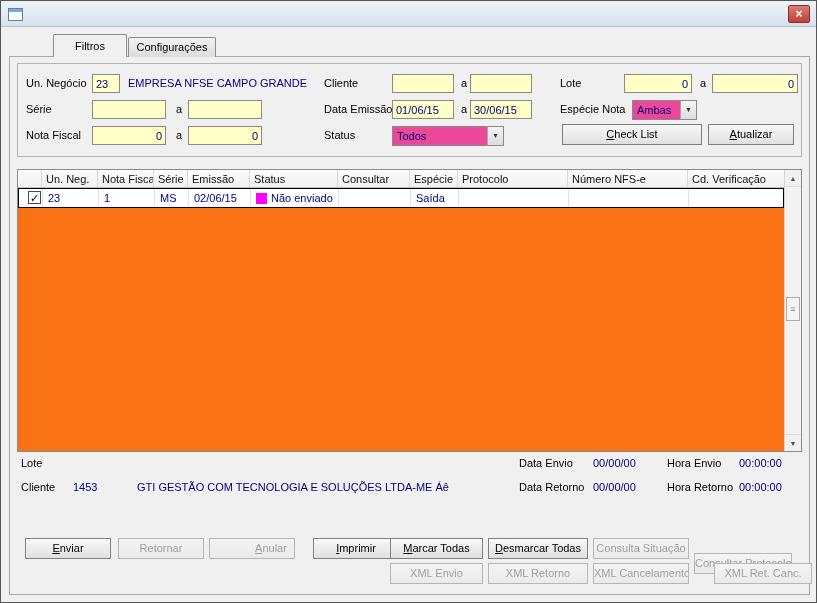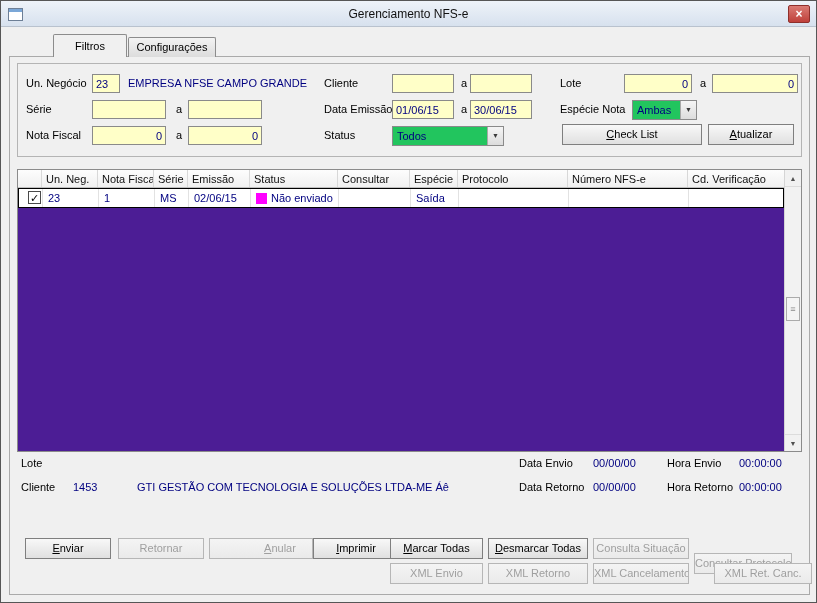--- a/index.html
+++ b/index.html
@@ -35,37 +35,37 @@
   
   .filterbox { position: absolute; left: 16px; top: 62px; width: 785px; height: 94px;
                border: 1px solid #b4b4b4; z-index: 2; }
   .lbl { position: absolute; color: #000; white-space: nowrap; }
   .blue { color: #000080; }
   .field { position: absolute; height: 19px; background: #FFFFC8; border: 1px solid #8a8a8a;
            color: #000080; font: 11px "Liberation Sans", sans-serif; padding: 0 3px; }
   .field.right { text-align: right; }
   .sep { position: absolute; color: #000; }
 
-  .combo { position: absolute; height: 20px; background: #22c55e; border: 1px solid #8a8a8a;
+  .combo { position: absolute; height: 20px; background: #ec4899; border: 1px solid #8a8a8a;
            color: #000080; cursor: default; }
   .combo-val { position: absolute; left: 4px; top: 3px; white-space: nowrap; }
   .combo-arrow { position: absolute; right: 0; top: 0; bottom: 0; width: 16px;
                  background: linear-gradient(#f5f5f5, #dcdcdc); border-left: 1px solid #a8a8a8;
                  text-align: center; font-size: 7px; color: #3a3a3a; line-height: 18px; }
 
   
   .btn { position: absolute; height: 21px; background: linear-gradient(#f8f8f8, #e0e0e0);
          border: 1px solid #7f7f7f; text-align: center; line-height: 19px; color: #000;
          cursor: default; white-space: nowrap; overflow: hidden; }
   .btn.disabled { color: #9f9f9f; border-color: #b6b6b6;
                   background: linear-gradient(#f4f4f4, #eaeaea); }
 
   
   .grid { position: absolute; left: 16px; top: 168px; width: 785px; height: 283px;
-          background: #4c1d95; border: 1px solid #8b8b8b; z-index: 2; }
+          background: #f97316; border: 1px solid #8b8b8b; z-index: 2; }
   .grid-header { position: absolute; left: 0; top: 0; right: 17px; height: 18px; display: flex;
                  background: linear-gradient(#fdfdfd, #f0f0f0); border-bottom: 1px solid #bfbfbf; }
   .gh { border-right: 1px solid #d8d8d8; padding: 3px 0 0 4px; color: #111;
         overflow: hidden; white-space: nowrap; flex: none; }
   .grid-row { position: absolute; left: 0; top: 18px; right: 17px; height: 20px; display: flex;
               border: 1px solid #000; color: #000080; background: #fff; }
   .gc { padding: 3px 0 0 5px; border-right: 1px solid #e2e2e2; overflow: hidden;
         white-space: nowrap; flex: none; }
   .c0 { width: 24px; } .c1 { width: 56px; } .c2 { width: 56px; } .c3 { width: 34px; }
   .c4 { width: 62px; } .c5 { width: 88px; } .c6 { width: 72px; } .c7 { width: 48px; }
@@ -91,21 +91,20 @@
 
   u { text-decoration: underline; }
 </style>
 </head>
 <body>
 
 <div class="window">
 
   <div class="titlebar">
     <span class="app-icon"></span>
-    <span class="title">Gerenciamento NFS-e</span>
     <span class="close-btn">
       <span>×</span>
     </span>
   </div>
 
   <div class="page"></div>
 
   <div class="tab active">Filtros</div>
   <div class="tab inactive">Configurações</div>
 
@@ -206,21 +205,21 @@
   <span class="dtl" style="left:20px;top:480px;">Cliente</span>
   <span class="dtl blue" style="left:72px;top:480px;text-align:center;">1453</span>
   <span class="dtl blue" style="left:136px;top:480px;">GTI GESTÃO COM TECNOLOGIA E SOLUÇÕES LTDA-ME Áê</span>
   <span class="dtl" style="left:518px;top:480px;">Data Retorno</span>
   <span class="dtl blue" style="left:592px;top:480px;">00/00/00</span>
   <span class="dtl" style="left:666px;top:480px;">Hora Retorno</span>
   <span class="dtl blue" style="left:738px;top:480px;">00:00:00</span>
 
   <div class="btn" style="left:24px;top:537px;width:86px;"><u>E</u>nviar</div>
   <div class="btn disabled" style="left:117px;top:537px;width:86px;">Retornar</div>
-  <div class="btn disabled" style="left:208px;top:537px;width:104px;padding-left:38px;"><u>A</u>nular</div>
+  <div class="btn disabled" style="left:208px;top:537px;width:86px;padding-left:38px;"><u>A</u>nular</div>
   <div class="btn" style="left:312px;top:537px;width:86px;"><u>I</u>mprimir</div>
   <div class="btn" style="left:389px;top:537px;width:93px;"><u>M</u>arcar Todas</div>
   <div class="btn" style="left:487px;top:537px;width:100px;"><u>D</u>esmarcar Todas</div>
   <div class="btn disabled" style="left:592px;top:537px;width:96px;">Consulta Situação</div>
   <div class="btn disabled" style="left:693px;top:537px;width:98px;margin-top:15px;">Consultar Protocolo</div>
 
   <div class="btn disabled" style="left:389px;top:562px;width:93px;">XML Envio</div>
   <div class="btn disabled" style="left:487px;top:562px;width:100px;">XML Retorno</div>
   <div class="btn disabled" style="left:592px;top:562px;width:96px;">XML Cancelamento</div>
   <div class="btn disabled" style="left:693px;top:562px;width:98px;margin-left:20px;">XML Ret. Canc.</div>

